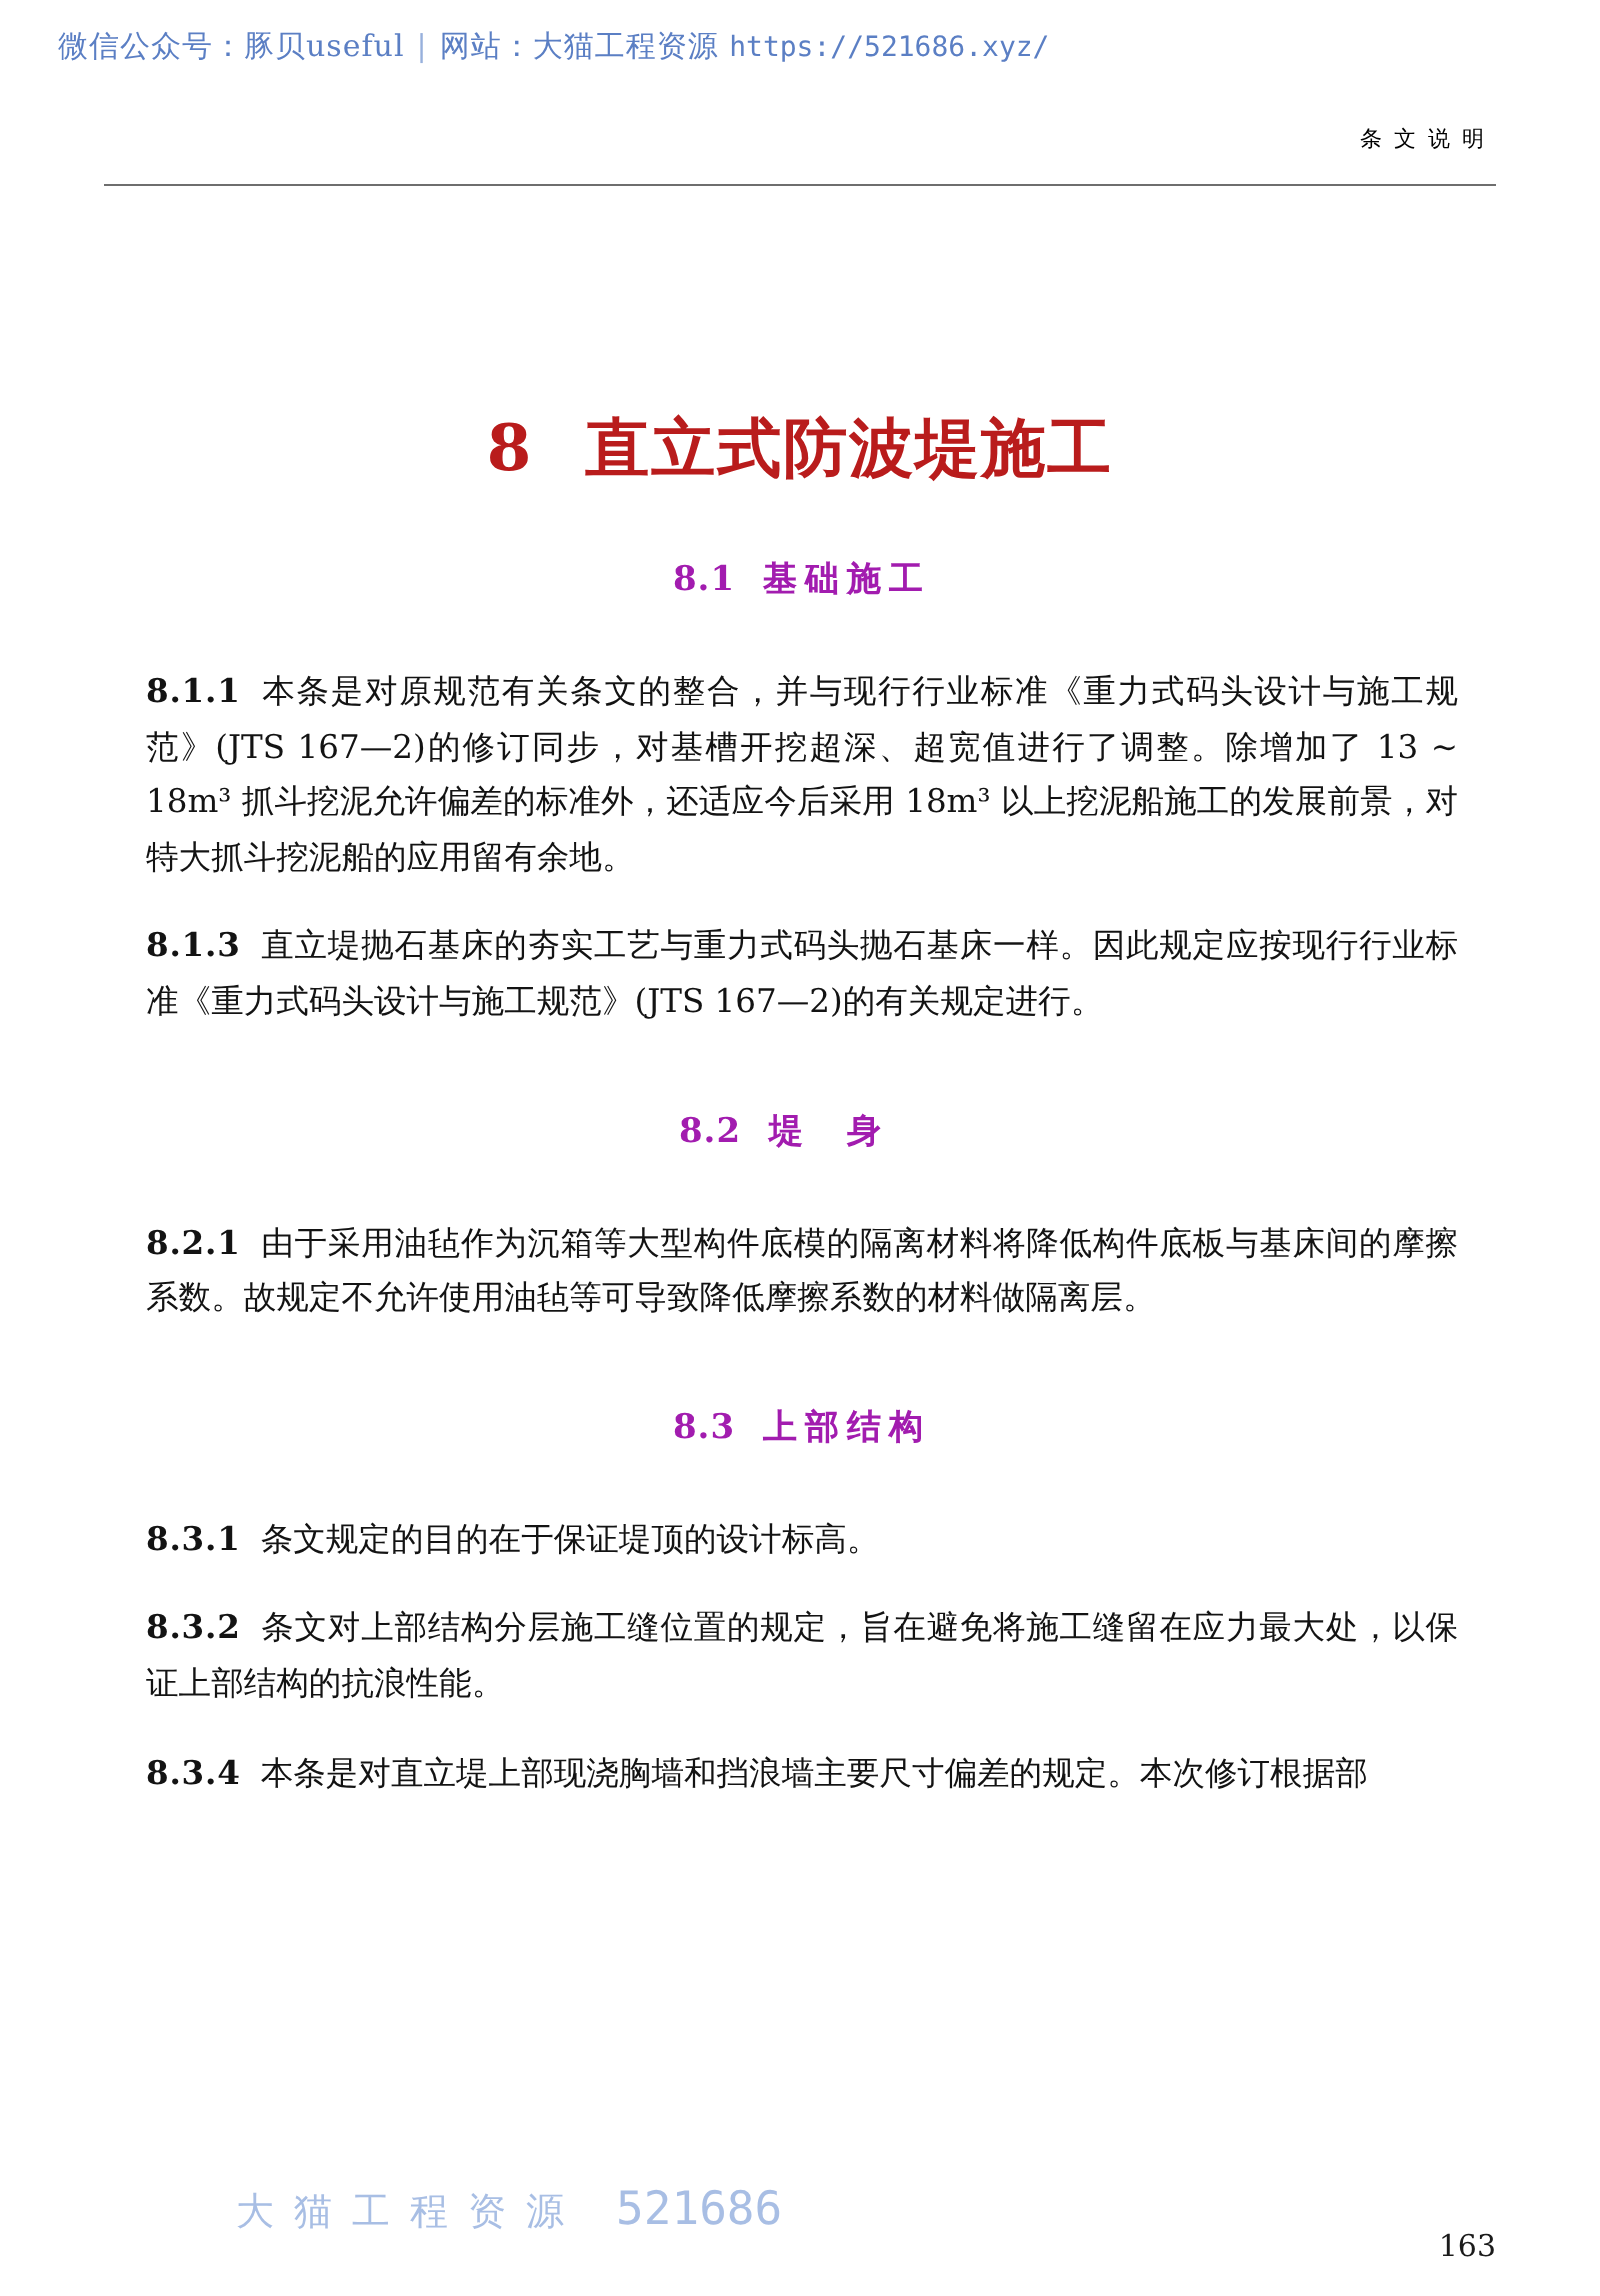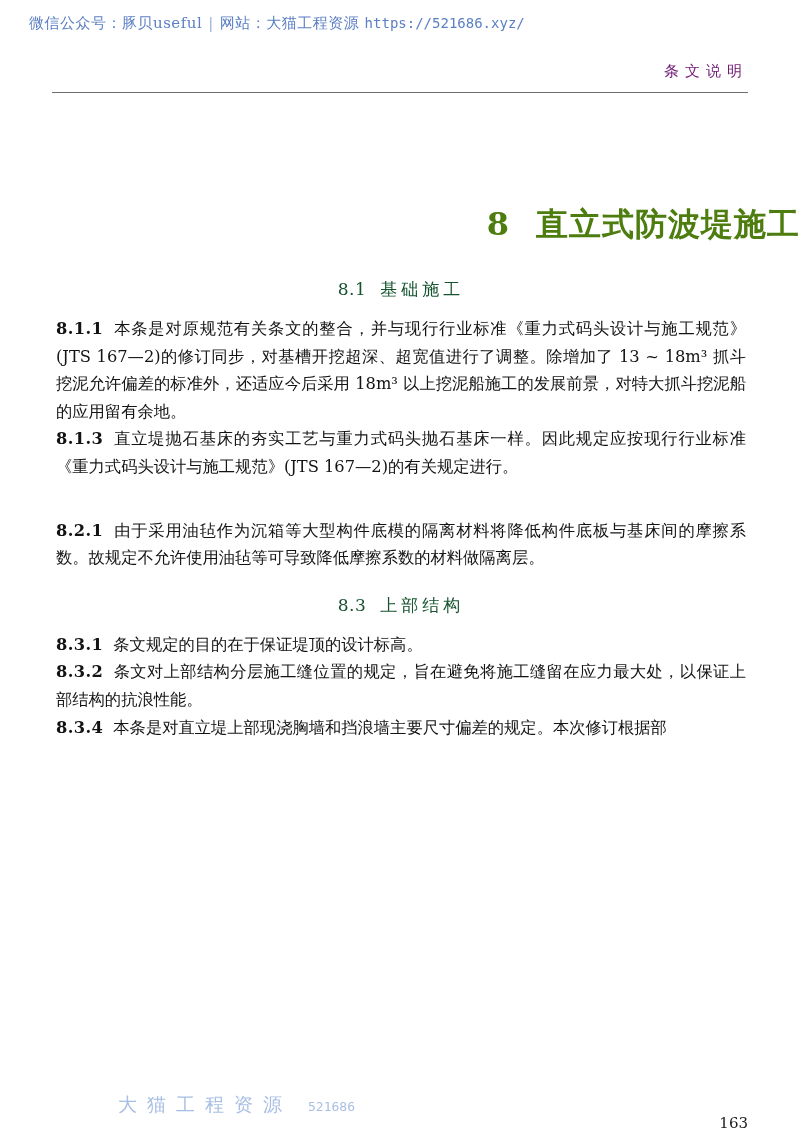--- a/index.html
+++ b/index.html
@@ -45,76 +45,76 @@
   .wm-banner .wm-sep {
     color: #97b0dc;
     padding: 0 6px;
   }
 
   
   .runhead {
     position: absolute;
     top: 62px;
     right: 52px;
-    font-size: 15px;
+    font-size: 11px;
     letter-spacing: 6px;
-    color: #701a75;
+    color: #000000;
   }
   .rule {
     position: absolute;
     top: 92px;
     left: 52px;
     width: 696px;
     height: 1px;
     background: #6e6e6e;
   }
 
   
   .chapter {
     position: absolute;
     top: 203px;
     left: 0;
     width: 800px;
-    text-align: right;
+    text-align: center;
     font-size: 32px;
     font-weight: bold;
     letter-spacing: 1px;
-    color: #4d7c0f;
+    color: #b91c1c;
   }
   .chapter .num {
     font-family: "DejaVu Serif", "Liberation Serif", serif;
     padding-right: 26px;
   }
 
   
   .content {
     position: absolute;
     top: 278px;
     left: 56px;
     width: 690px;
   }
 
   h2.sec {
     margin: 0;
     text-align: center;
     font-size: 17px;
-    font-weight: normal;
+    font-weight: bold;
     letter-spacing: 2.5px;
-    color: #14532d;
+    color: #a21caf;
   }
   h2.sec .sec-num {
     letter-spacing: 0.5px;
     padding-right: 14px;
   }
   h2.sec.wide .sec-title { letter-spacing: 22px; }
 
   .sec-block { margin: 0; }
 
   p.para {
-    margin: 0;
+    margin: 17px;
     font-size: 16.3px;
     line-height: 27.6px;
     text-align: justify;
     text-justify: inter-ideograph;
     color: #131313;
     letter-spacing: 0px;
   }
   p.para.indent { text-indent: 2em; }
   .cl {
     font-weight: bold;
@@ -136,21 +136,21 @@
     font-size: 19px;
     color: rgba(96,136,206,0.55);
     letter-spacing: 10px;
     white-space: nowrap;
     pointer-events: none;
     font-family: "DejaVu Serif", "Liberation Serif", serif;
   }
   .wm-bottom .wm-num {
     font-family: "DejaVu Sans Mono", "Liberation Mono", monospace;
     letter-spacing: 0px;
-    font-size: 13px;
+    font-size: 23px;
   }
 
   
   .folio {
     position: absolute;
     bottom: 16px;
     right: 52px;
     font-size: 15px;
     color: #1b1b1b;
     font-family: "DejaVu Serif", "Liberation Serif", serif;
@@ -179,20 +179,23 @@
       <h2 class="sec">
         <span class="sec-num">8.1</span><span class="sec-title" style="letter-spacing:4px">基础施工</span>
       </h2>
       <div class="gap-sec-bot"></div>
       <p class="para"><span class="cl">8.1.1</span><span>本条是对原规范有关条文的整合，并与现行行业标准《重力式码头设计与施工规范》(JTS 167—2)的修订同步，对基槽开挖超深、超宽值进行了调整。除增加了 13 ~ 18m³ 抓斗挖泥允许偏差的标准外，还适应今后采用 18m³ 以上挖泥船施工的发展前景，对特大抓斗挖泥船的应用留有余地。</span></p>
       <p class="para"><span class="cl">8.1.3</span><span>直立堤抛石基床的夯实工艺与重力式码头抛石基床一样。因此规定应按现行行业标准《重力式码头设计与施工规范》(JTS 167—2)的有关规定进行。</span></p>
     </div>
 
     <div class="sec-block">
       <div class="gap-sec-top"></div>
+      <h2 class="sec wide">
+        <span class="sec-num">8.2</span><span class="sec-title">堤身</span>
+      </h2>
       <div class="gap-sec-bot"></div>
       <p class="para"><span class="cl">8.2.1</span><span>由于采用油毡作为沉箱等大型构件底模的隔离材料将降低构件底板与基床间的摩擦系数。故规定不允许使用油毡等可导致降低摩擦系数的材料做隔离层。</span></p>
     </div>
 
     <div class="sec-block">
       <div class="gap-sec-top"></div>
       <h2 class="sec">
         <span class="sec-num">8.3</span><span class="sec-title" style="letter-spacing:4px">上部结构</span>
       </h2>
       <div class="gap-sec-bot"></div>

